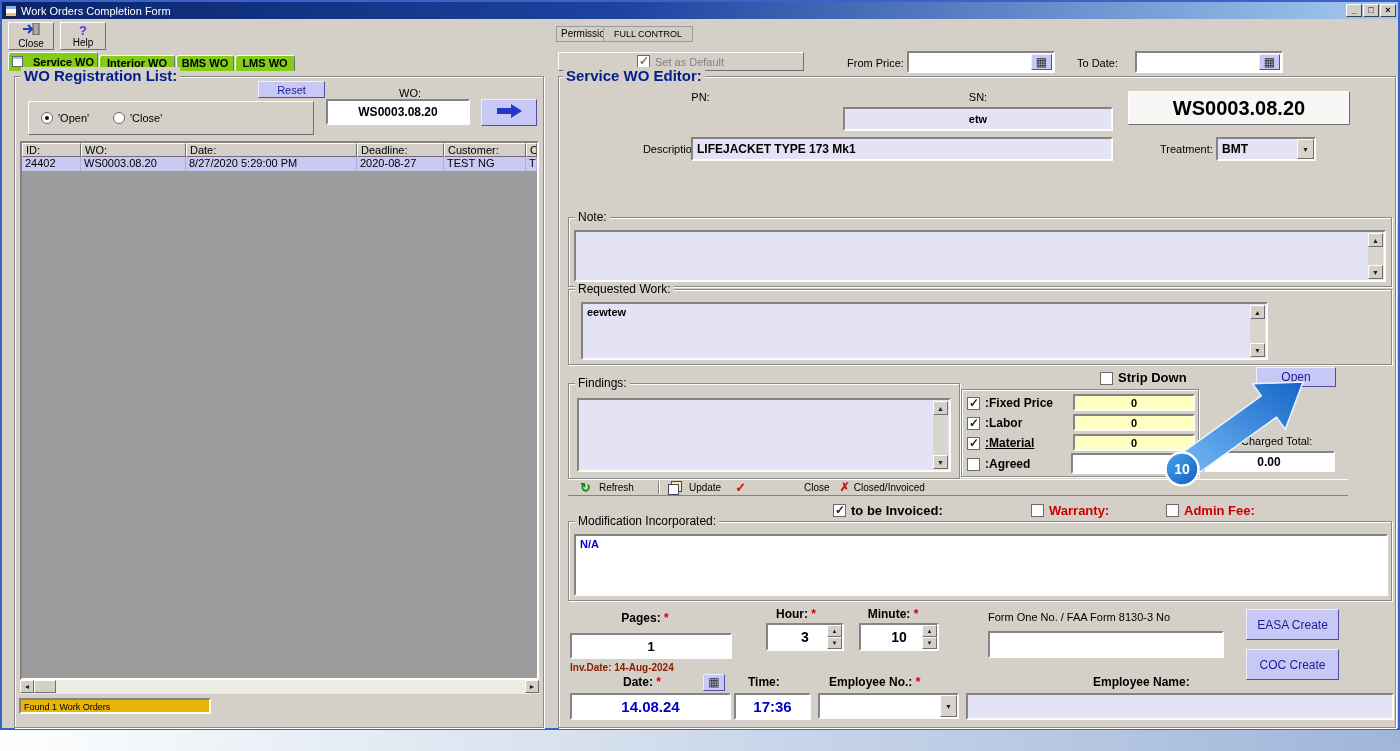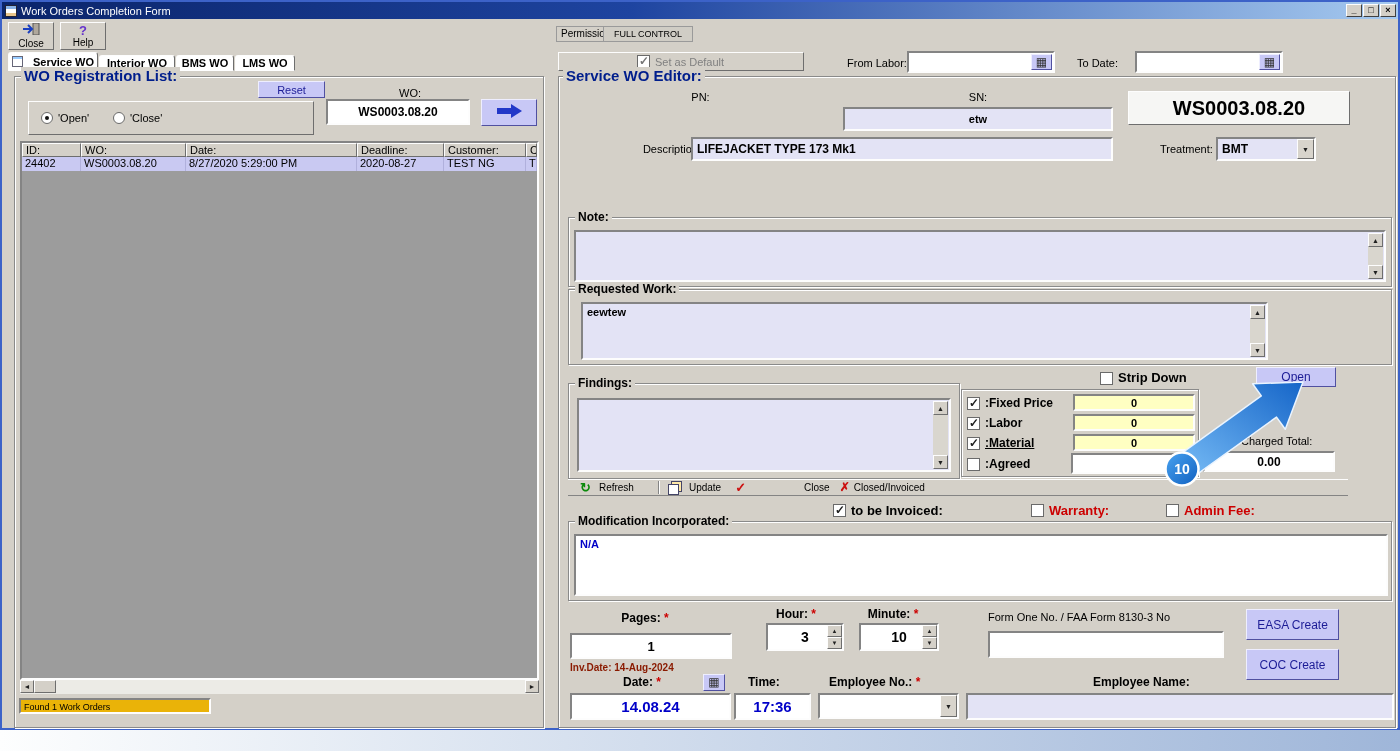--- a/index.html
+++ b/index.html
@@ -17,36 +17,36 @@
 .sk{border:2px solid;border-color:#848484 #fdfdfd #fdfdfd #848484}
 .fld{position:absolute;background:#fff;border:2px solid;border-color:#848484 #fdfdfd #fdfdfd #848484;display:flex;align-items:center;padding:0 4px;overflow:hidden}
 .lav{background:#e3e3f5}
 .yel{background:#ffffc2}
 .ctr{justify-content:center;padding:0}
 .b{font-weight:bold}
 .red{color:#cc0000}
 .blueval{color:#0000c8;font-weight:bold}
 .lbtn{position:absolute;background:#c8c8f6;border:1px solid;border-color:#eeeeff #5050a0 #5050a0 #eeeeff;color:#1c1c96;display:flex;align-items:center;justify-content:center;font-size:12px;padding:0}
 .grp{position:absolute;border:1px solid #8a8a8a;box-shadow:inset 1px 1px 0 #ffffff,1px 1px 0 #ffffff}
-.gl{position:absolute;top:-8px;left:6px;background:#d4d0c8;padding:0 3px;font-weight:bold;font-size:12px;white-space:nowrap}
+.gl{position:absolute;top:-8px;left:6px;background:#d4d0c8;padding:0 3px;font-weight:normal;font-size:12px;white-space:nowrap}
 .nh{position:absolute;color:#001e8c;font-weight:bold;font-size:15px;background:#d4d0c8;padding:0 3px;white-space:nowrap}
 .cb{position:absolute;width:13px;height:13px;background:#fff;border:1px solid #6a6a6a}
 .cb.on::after{content:"✓";position:absolute;left:1px;top:-2px;font-size:12px;font-weight:bold;color:#202020}
 .cb.dim.on::after{color:#767676}
 .rd{position:absolute;width:12px;height:12px;border-radius:50%;background:#fff;border:1px solid #6a6a6a}
 .rd.on::after{content:"";position:absolute;left:3px;top:3px;width:4px;height:4px;border-radius:50%;background:#101010}
 .lbl{position:absolute;white-space:nowrap}
 .ta{position:absolute;background:#e3e3f5;border:2px solid;border-color:#848484 #fdfdfd #fdfdfd #848484;overflow:hidden}
 .vs{position:absolute;top:1px;right:1px;bottom:1px;width:15px;background:#d9d6ce;display:flex;flex-direction:column;justify-content:space-between}
 .sb{width:100%;height:14px;background:#d4d0c8;border:1px solid;border-color:#fdfdfd #6e6e6e #6e6e6e #fdfdfd;font-size:7px;line-height:11px;text-align:center;color:#202020;padding:0}
 .dd{position:absolute;right:0;top:0;bottom:0;width:17px;background:#d8d4cc;border:1px solid;border-color:#fdfdfd #6e6e6e #6e6e6e #fdfdfd;font-size:7px;text-align:center;color:#202020;padding:0}
 .spin{position:absolute;right:0;top:0;bottom:0;width:15px;display:flex;flex-direction:column}
 .spin button{flex:1;font-size:6px;line-height:6px;background:#d4d0c8;border:1px solid;border-color:#fdfdfd #6e6e6e #6e6e6e #fdfdfd;padding:0;color:#202020}
 .cal{background:#c8c8f6;border:1px solid;border-color:#eeeeff #5050a0 #5050a0 #eeeeff;font-size:12px;line-height:13px;color:#303030;padding:0;text-align:center}
-.tab{position:absolute;background:#ffffff;border:1px solid;border-color:#fdfdfd #6e6e6e transparent #fdfdfd;border-radius:3px 3px 0 0;display:flex;align-items:center;justify-content:center;gap:10px;font-size:11px}
+.tab{position:absolute;background:#84cc16;border:1px solid;border-color:#fdfdfd #6e6e6e transparent #fdfdfd;border-radius:3px 3px 0 0;display:flex;align-items:center;justify-content:center;gap:10px;font-size:11px}
 .gh{background:#d4d0c8;border:1px solid;border-color:#fdfdfd #6e6e6e #6e6e6e #fdfdfd;font-size:11px;padding:0 3px;line-height:12px;overflow:hidden;white-space:nowrap}
 .gc{font-size:11px;padding:0 3px;line-height:13px;border-right:1px solid #b0b0dc;overflow:hidden;white-space:nowrap}
 .sep{width:2px;height:13px;border-left:1px solid #848484;border-right:1px solid #fdfdfd;margin:0 5px}
 .pages-icon{width:11px;height:11px;background:#fff;border:1px solid #446;box-shadow:3px -3px 0 -1px #ffe9a8,3px -3px 0 0 #446;margin:3px 0 0 3px}
 .formicon{width:11px;height:11px;background:#fff;border:1px solid #667;box-shadow:inset 0 2px 0 #9cf}
 .minitb{position:absolute;background:#d4d0c8;border-top:1px solid #fdfdfd;border-bottom:1px solid #848484;display:flex;align-items:center;font-size:10px}
 </style>
 </head>
 <body>
 
@@ -88,21 +88,21 @@
         <span>BMS WO</span>
       </div>
     <div class="tab" style="left:233px;top:53px;width:60px;height:16px;font-weight:bold">
         <span>LMS WO</span>
       </div>
 
     <div class="abs rz" style="left:556px;top:50px;width:246px;height:19px;background:#d4d0c8">
       <span class="cb dim on" style="left:78px;top:2px"></span>
       <span class="lbl" style="left:96px;top:3px;color:#808080">Set as Default</span>
     </div>
-    <span class="lbl" style="left:845px;top:55px">From Labor:</span>
+    <span class="lbl" style="left:845px;top:55px">From Price:</span>
     <div class="fld" style="left:905px;top:49px;width:148px;height:22px">
         <span></span>
       <button class="cal abs" style="right:1px;top:1px;width:21px;height:16px"><span>▦</span></button>
     </div>
     <span class="lbl" style="left:1075px;top:55px">To Date:</span>
     <div class="fld" style="left:1133px;top:49px;width:148px;height:22px">
         <span></span>
       <button class="cal abs" style="right:1px;top:1px;width:21px;height:16px"><span>▦</span></button>
     </div>
 

